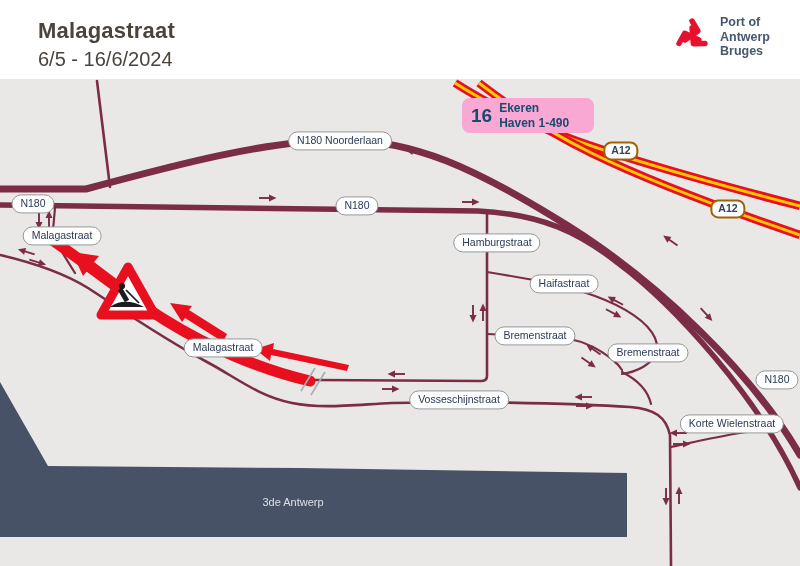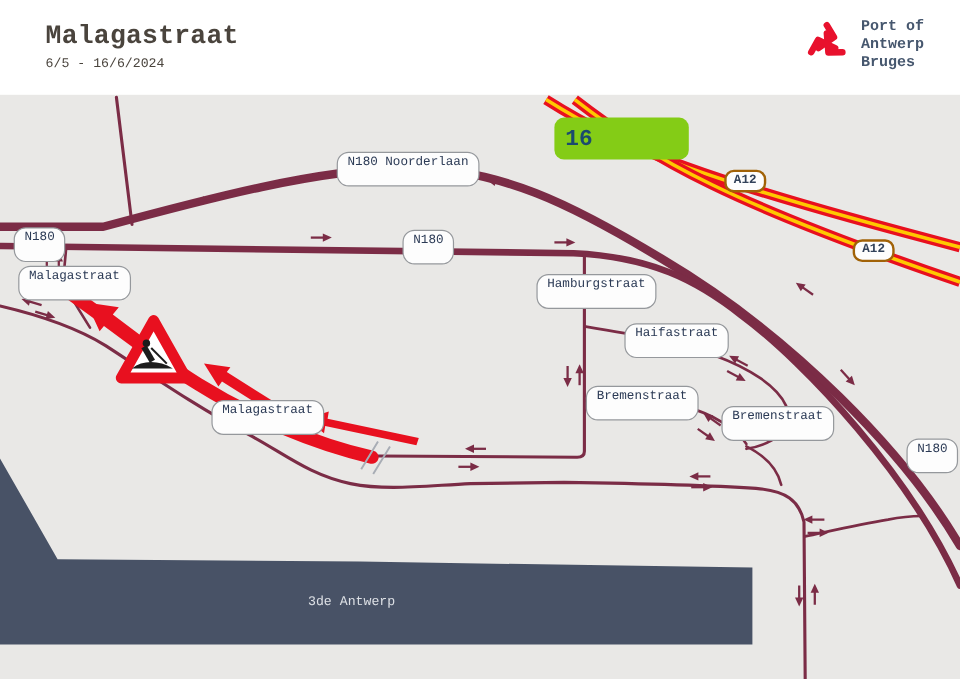--- a/index.html
+++ b/index.html
@@ -1,30 +1,30 @@
 <!DOCTYPE html>
 <html><head>
 <meta charset="utf-8">
 <style>
   html,body{margin:0;padding:0;background:#ffffff;}
   .stage{position:relative;width:800px;height:566px;overflow:hidden;
-         font-family:Liberation Mono, monospace;background:#ffffff;}
+         font-family:Liberation Sans, sans-serif;background:#ffffff;}
   svg.map{position:absolute;left:0;top:0;}
   .title{position:absolute;left:38px;top:18px;font-size:22px;font-weight:bold;
          color:#4a443d;letter-spacing:.2px;}
-  .subtitle{position:absolute;left:38px;top:48px;font-size:11px;color:#4a443d;}
+  .subtitle{position:absolute;left:38px;top:48px;font-size:20px;color:#4a443d;}
   .logo{position:absolute;right:30px;top:14px;display:flex;align-items:center;gap:8px;}
   .logo-text{font-size:12.5px;font-weight:bold;color:#46576e;line-height:1.18;}
   .pill{position:absolute;transform:translate(-50%,-50%);background:#fdfdfd;
-        border:1.4px solid #95989c;border-radius:10px;padding:1px 8px 12px 8px;
+        border:1.4px solid #95989c;border-radius:10px;padding:1px 8px 2px 8px;
         font-size:10.5px;color:#2b3a55;white-space:nowrap;line-height:1.35;}
   .pill.a12{border:2px solid #a16207;font-weight:bold;color:#32425a;border-radius:8px;
         padding:0 6px 1px 6px;}
-  .exit-sign{position:absolute;left:462px;top:98px;width:112px;height:35px;
-        background:#84cc16;border-radius:8px;display:flex;align-items:center;
+  .exit-sign{position:absolute;left:462px;top:98px;width:132px;height:35px;
+        background:#f9a8d4;border-radius:8px;display:flex;align-items:center;
         gap:7px;padding:0 0 0 9px;box-sizing:border-box;color:#1b4a6e;}
   .exit-num{font-size:19px;font-weight:bold;}
   .exit-lines{font-size:12px;font-weight:bold;line-height:1.25;}
   .dock-label{position:absolute;left:293px;top:502px;transform:translate(-50%,-50%);
         font-size:11px;color:#dde0e5;}
 </style>
 </head>
 <body>
 
 <div class="stage">
@@ -134,30 +134,36 @@
     </span>
     <span class="logo-text">
       <span>Port of</span><br>
       <span>Antwerp</span><br>
       <span>Bruges</span>
     </span>
   </div>
 
   <div class="exit-sign">
     <span class="exit-num">16</span>
+    <span class="exit-lines">
+      <span>Ekeren</span><br>
+      <span>Haven 1-490</span>
+    </span>
   </div>
 
   <div class="pill" style="left:33px;top:204px">N180</div>
   <div class="pill" style="left:62px;top:236px">Malagastraat</div>
   <div class="pill" style="left:340px;top:141px">N180 Noorderlaan</div>
   <div class="pill" style="left:357px;top:206px">N180</div>
   <div class="pill" style="left:497px;top:243px">Hamburgstraat</div>
   <div class="pill" style="left:564px;top:284px">Haifastraat</div>
   <div class="pill" style="left:535px;top:336px">Bremenstraat</div>
   <div class="pill" style="left:648px;top:353px">Bremenstraat</div>
   <div class="pill" style="left:223px;top:348px">Malagastraat</div>
+  <div class="pill" style="left:459px;top:400px">Vosseschijnstraat</div>
+  <div class="pill" style="left:732px;top:424px">Korte Wielenstraat</div>
   <div class="pill" style="left:777px;top:380px">N180</div>
   <div class="pill a12" style="left:621px;top:151px">A12</div>
   <div class="pill a12" style="left:728px;top:209px">A12</div>
 
   <div class="dock-label">3de Antwerp</div>
 
 </div>
 
 </body></html>

